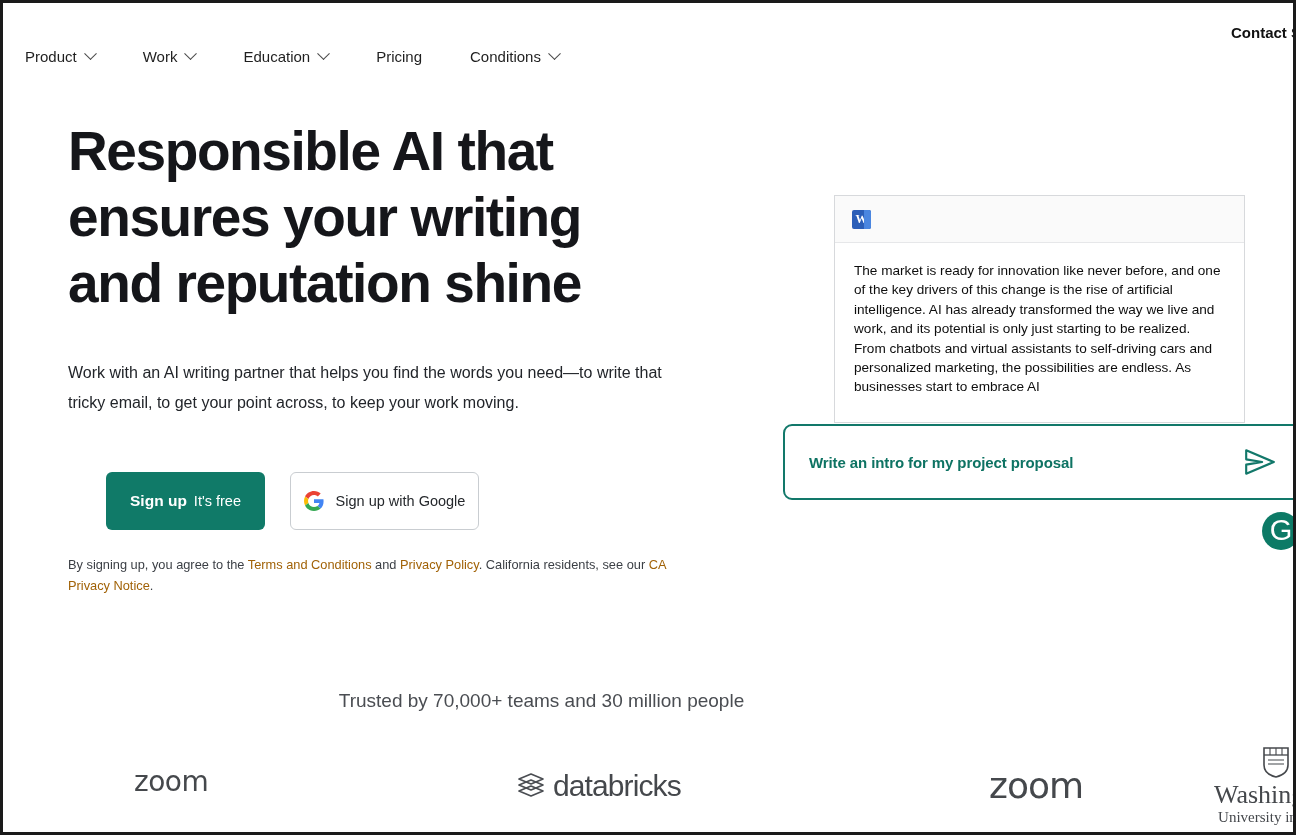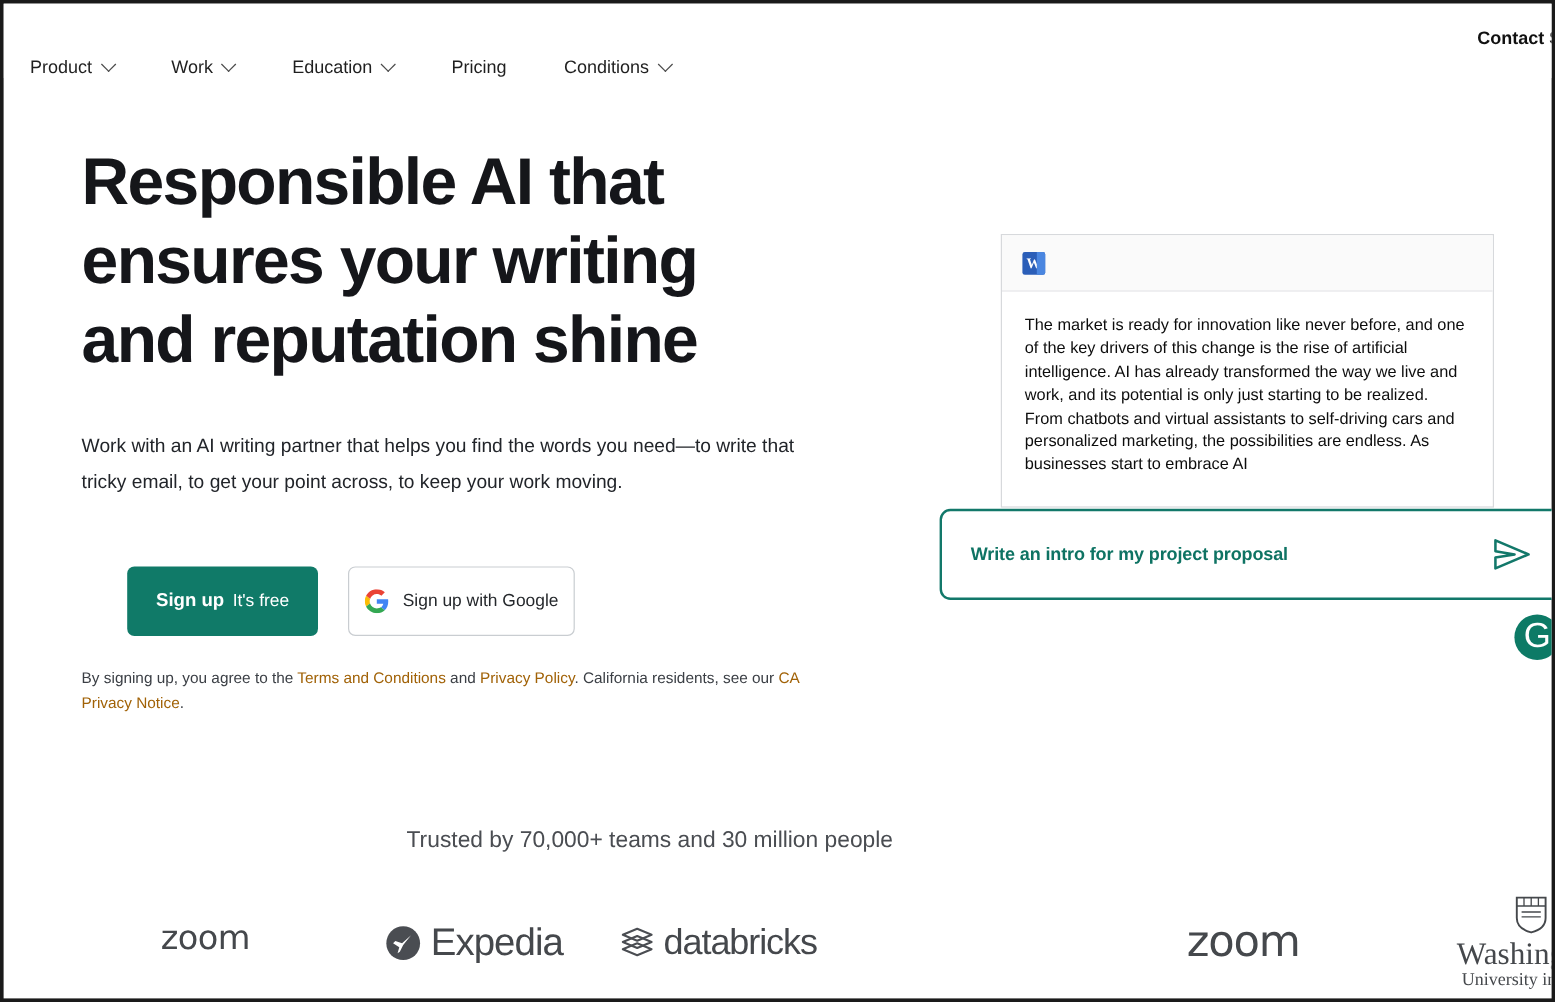--- a/index.html
+++ b/index.html
@@ -375,27 +375,20 @@
   </div>
 
   <div id="trusted">Trusted by 70,000+ teams and 30 million people</div>
 
   <div id="logo-row">
 
     <div class="logo" id="logo-zoom">
       <span>zoom</span>
     </div>
 
-    <div class="logo" id="logo-expedia">
-      <svg width="30" height="30" viewBox="0 0 32 32">
-        <circle cx="16" cy="16" r="15" fill="#4a4d52"></circle>
-        <path d="M23 9 L15 16 L9 14 L7 16 L12.5 19.5 L11 25 L13 23.5 L16 17.5 Z" fill="#ffffff"></path>
-      </svg>
-      <span class="txt">Expedia</span>
-    </div>
 
     <div class="logo" id="logo-databricks">
       <svg width="28" height="30" viewBox="0 0 28 30">
         <g fill="none" stroke="#4a4d52" stroke-width="1.7" stroke-linejoin="round">
           <path d="M2 8 L14 3 L26 8 L14 13 Z"></path>
           <path d="M2 14 L14 9 L26 14 L14 19 Z"></path>
           <path d="M2 20 L14 15 L26 20 L14 25 Z"></path>
         </g>
       </svg>
       <span class="txt">databricks</span>

